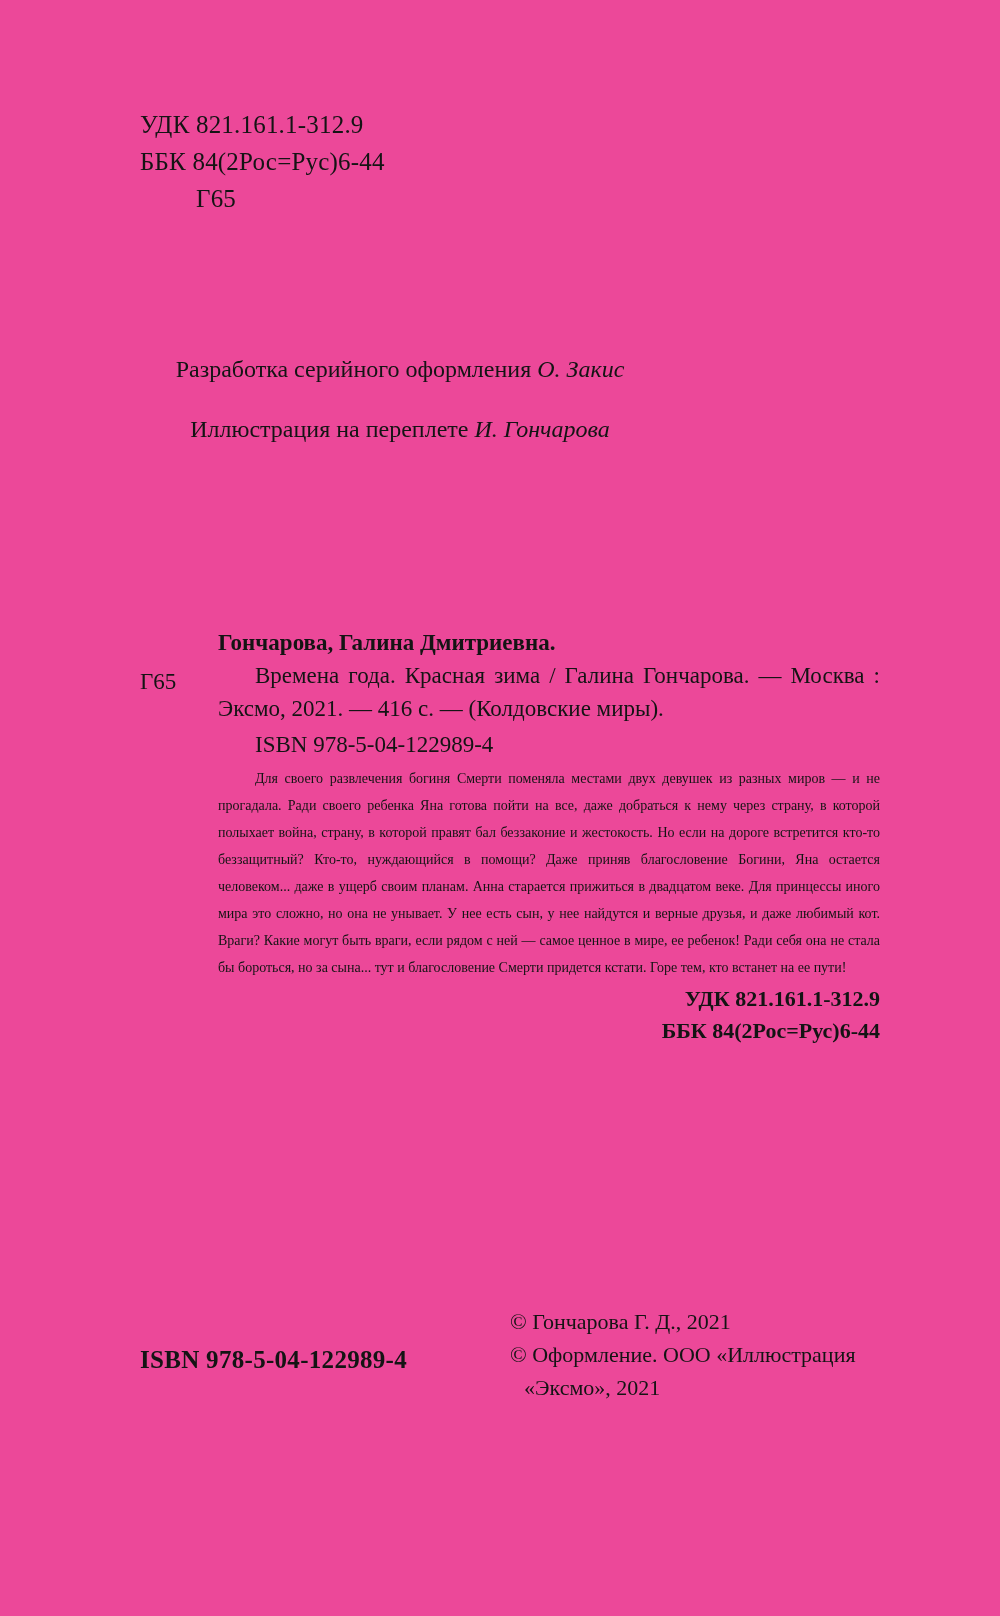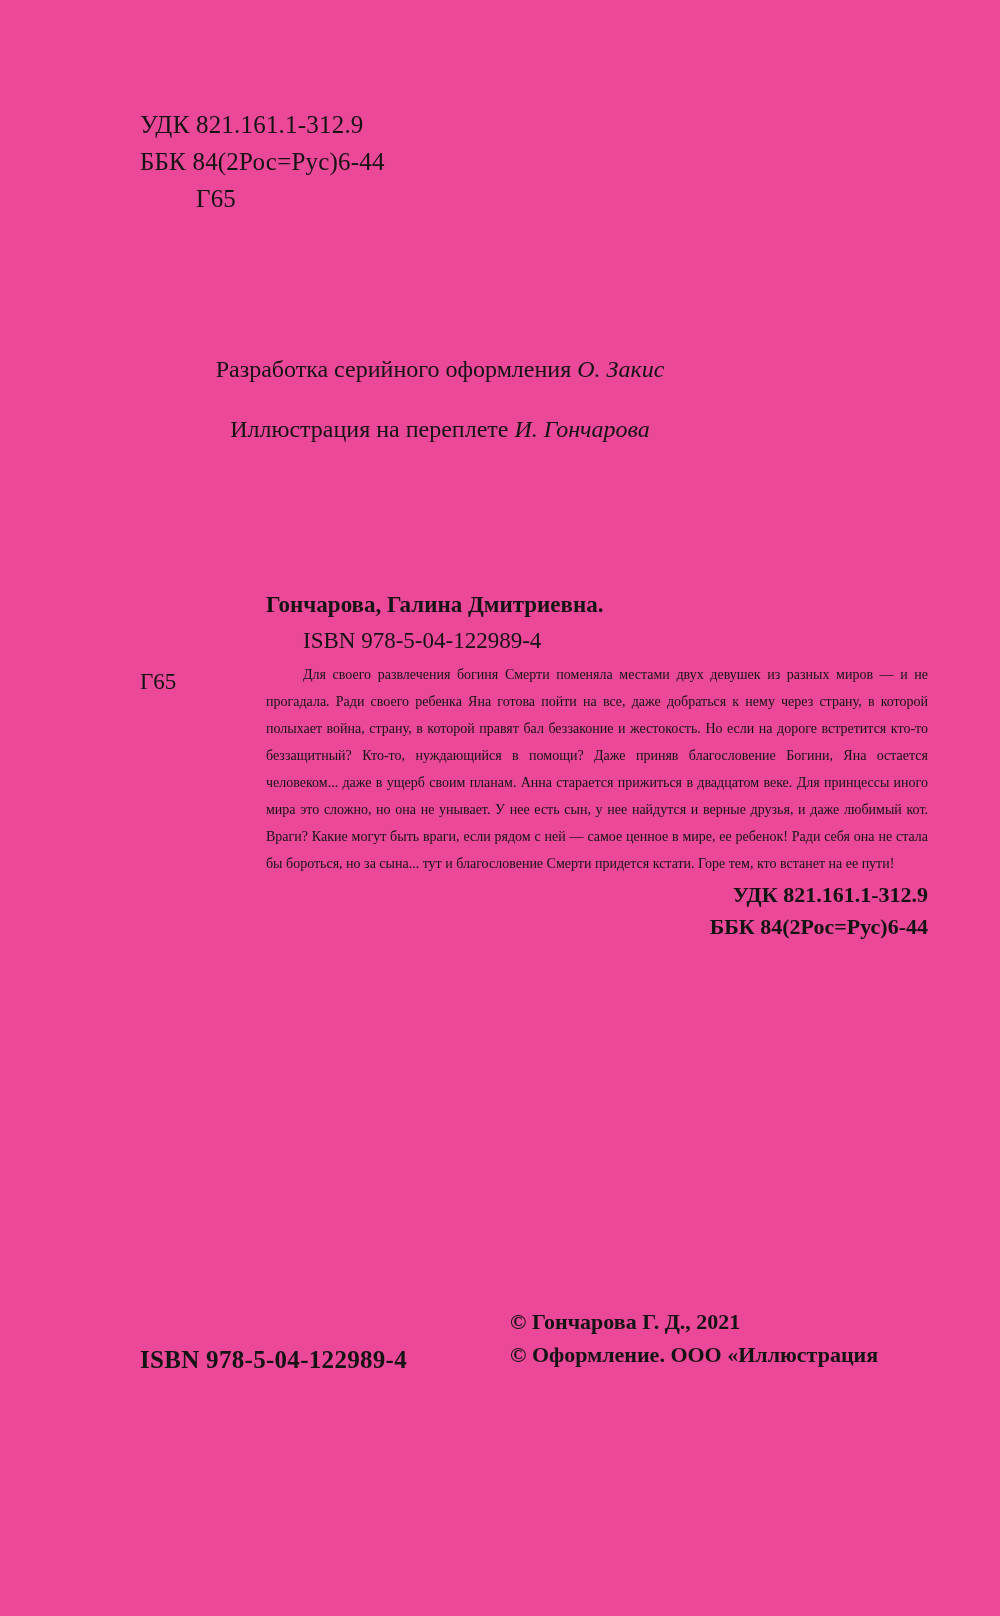--- a/index.html
+++ b/index.html
@@ -30,41 +30,39 @@
   }
   .g-code { padding-left: 56px; }
 
   
   .credit {
     position: absolute;
     left: 0;
     width: 800px;
     text-align: center;
     font-size: 24px;
-    margin-left: 40px;
   }
   .credit-1 { top: 356px; }
   .credit-2 { top: 416px; }
   .it { font-style: italic; }
 
   
   .margin-code {
     position: absolute;
     left: 140px;
     top: 669px;
     font-size: 23px;
   }
 
   
   .catalog {
     position: absolute;
     left: 218px;
-    top: 588px;
+    top: 626px;
     width: 662px;
-    margin-left: 48px;
   }
   .author {
     font-weight: bold;
     font-size: 23px;
     line-height: 33px;
   }
   .descr {
     font-size: 23px;
     line-height: 33px;
     text-align: justify;
@@ -97,21 +95,21 @@
     left: 140px;
     top: 1346px;
     font-weight: bold;
     font-size: 25px;
     letter-spacing: 0.3px;
   }
   .footer-copy {
     position: absolute;
     left: 510px;
     top: 1305px;
-    font-weight: bold;
+    font-weight: normal;
     font-size: 22px;
     line-height: 33px;
   }
   .copy-indent { padding-left: 14px; }
 </style>
 </head>
 <body>
 
 <div class="page">
 
@@ -128,28 +126,30 @@
 
   <div class="credit credit-2">
     <span>Иллюстрация на переплете</span>
     <span class="it">И. Гончарова</span>
   </div>
 
   <div class="margin-code">Г65</div>
 
   <div class="catalog">
     <p class="author">Гончарова, Галина Дмитриевна.</p>
+    <p class="descr">Времена года. Красная зима / Галина Гончарова. — Москва : Эксмо, 2021. — 416 с. — (Колдовские миры).</p>
     <p class="isbn-line">ISBN 978-5-04-122989-4</p>
     <p class="annotation">Для своего развлечения богиня Смерти поменяла местами двух девушек из разных миров — и не прогадала. Ради своего ребенка Яна готова пойти на все, даже добраться к нему через страну, в которой полыхает война, страну, в которой правят бал беззаконие и жестокость. Но если на дороге встретится кто-то беззащитный? Кто-то, нуждающийся в помощи? Даже приняв благословение Богини, Яна остается человеком... даже в ущерб своим планам. Анна старается прижиться в двадцатом веке. Для принцессы иного мира это сложно, но она не унывает. У нее есть сын, у нее найдутся и верные друзья, и даже любимый кот. Враги? Какие могут быть враги, если рядом с ней — самое ценное в мире, ее ребенок! Ради себя она не стала бы бороться, но за сына... тут и благословение Смерти придется кстати. Горе тем, кто встанет на ее пути!</p>
     <div class="right-codes">
       <div>УДК 821.161.1-312.9</div>
       <div>ББК 84(2Рос=Рус)6-44</div>
     </div>
   </div>
 
   <div class="footer-isbn">ISBN 978-5-04-122989-4</div>
 
   <div class="footer-copy">
     <div>© Гончарова Г. Д., 2021</div>
     <div>© Оформление. ООО «Иллюстрация</div>
+    <div class="copy-indent">«Эксмо», 2021</div>
   </div>
 
 </div>
 
 </body></html>

